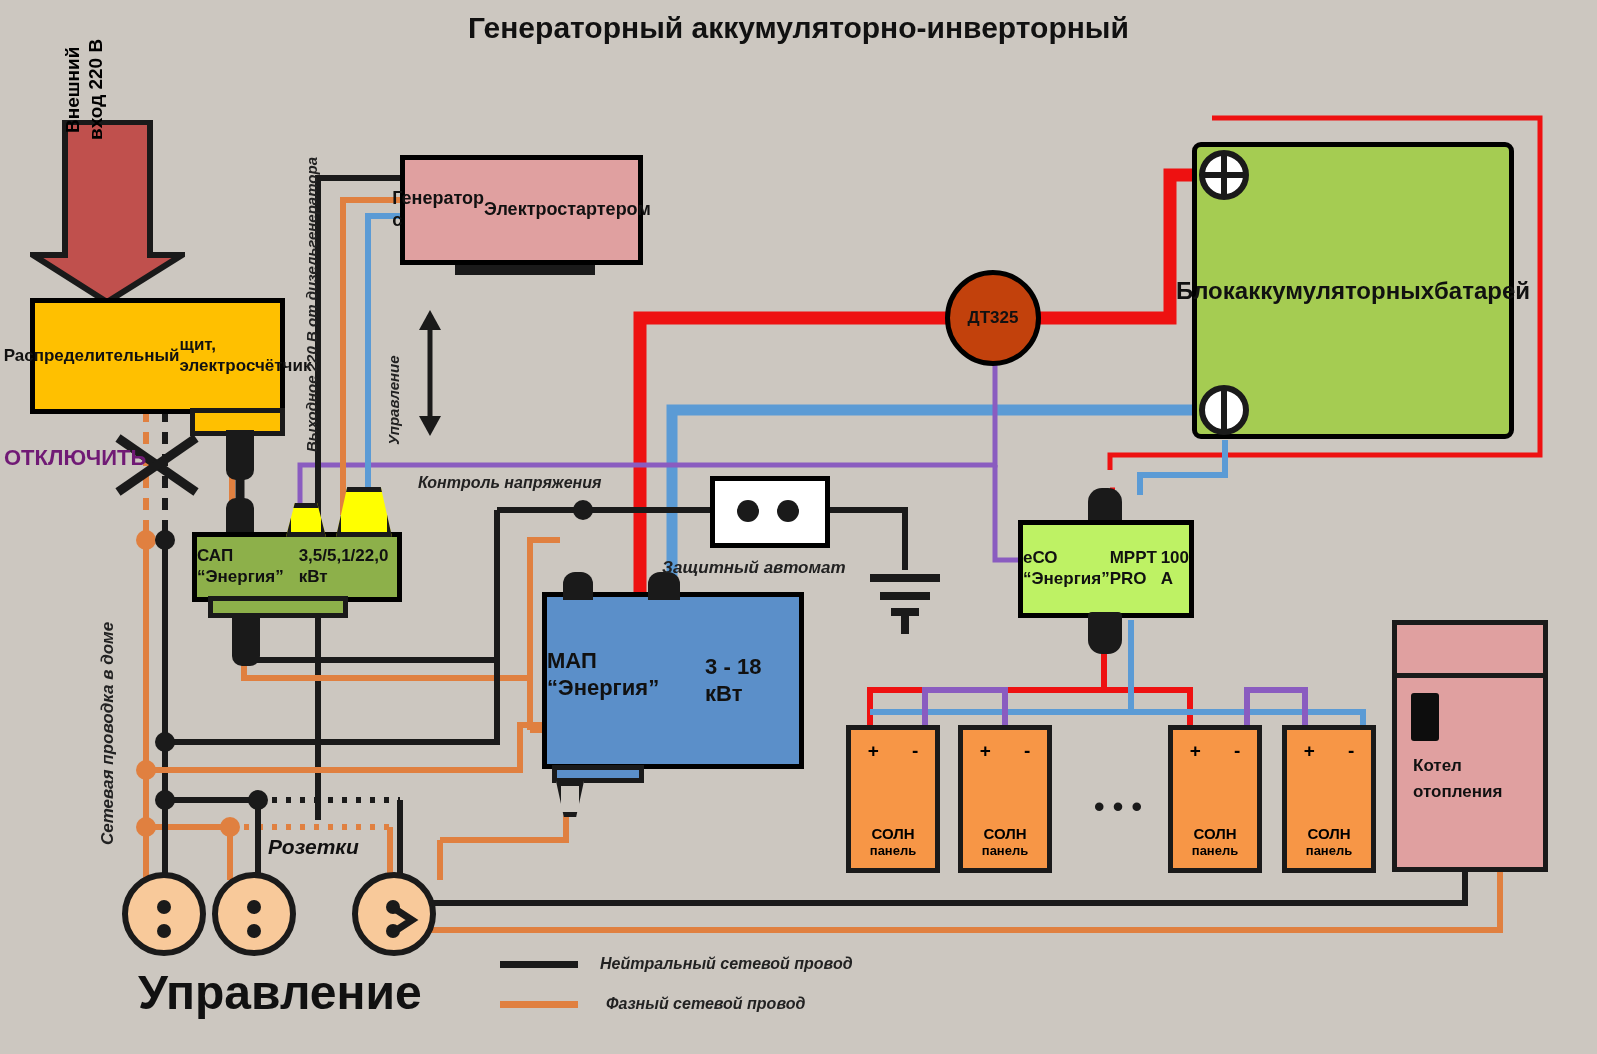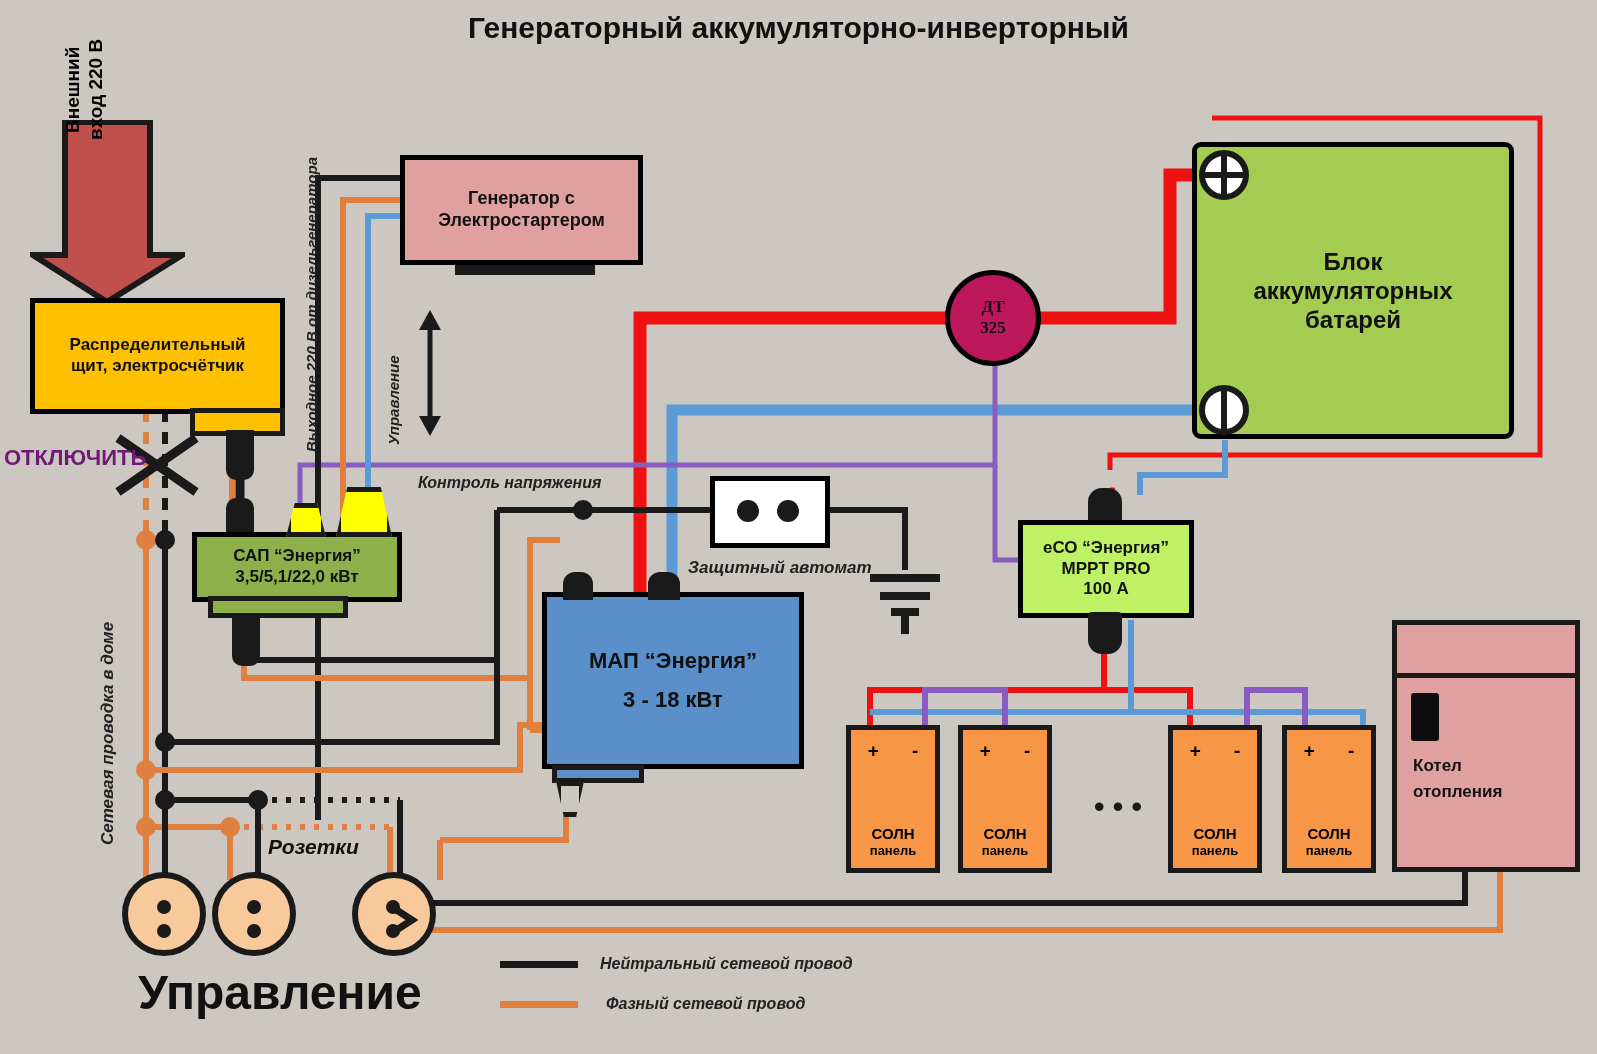--- a/index.html
+++ b/index.html
@@ -6,21 +6,21 @@
   body{
     width:1597px;height:1054px;
     background:#ccc7c0;
     font-family:"Liberation Sans", sans-serif;
     overflow:hidden;
     position:relative;
   }
   #stage{position:absolute;left:0;top:0;width:1597px;height:1054px;}
   svg.layer{position:absolute;left:0;top:0;width:1597px;height:1054px;}
   .node{position:absolute;box-sizing:border-box;border:5px solid #000;
-        display:flex;flex-direction:column;align-items:center;justify-content:center;
+        display:flex;flex-direction:row;align-items:center;justify-content:center;
         color:#111;font-weight:bold;line-height:1.22;}
   .lbl{position:absolute;}
   .ital{font-style:italic;font-weight:bold;color:#222;}
   .vert{transform-origin:0 0;white-space:nowrap;}
   .title{position:absolute;left:0;right:0;top:8px;text-align:center;
          font-size:30px;font-weight:bold;color:#111;line-height:1.35;}
 </style>
 </head>
 <body>
 
@@ -172,21 +172,21 @@
   <div style="position:absolute;left:648px;top:572px;width:32px;height:28px;background:#1a1a1a;border-radius:12px 12px 0 0;"></div>
   <div style="position:absolute;left:552px;top:765px;width:92px;height:18px;background:#5b8fc9;border:5px solid #1a1a1a;box-sizing:border-box;"></div>
   <div style="position:absolute;left:556px;top:781px;width:28px;height:36px;background:#ccc7c0;border:5px solid #1a1a1a;box-sizing:border-box;clip-path:polygon(0 0,100% 0,72% 100%,28% 100%);"></div>
 
   <div class="node" style="left:710px;top:476px;width:120px;height:72px;background:#ffffff;"></div>
   <svg class="layer" viewBox="0 0 1597 1054" style="pointer-events:none;">
     <circle cx="748" cy="511" r="11" fill="#1a1a1a"></circle>
     <circle cx="788" cy="511" r="11" fill="#1a1a1a"></circle>
   </svg>
 
-  <div class="node" style="left:945px;top:270px;width:96px;height:96px;border-radius:50%;background:#be185d;font-size:17px;font-family:Liberation Serif, serif;">
+  <div class="node" style="left:945px;top:270px;width:96px;height:96px;border-radius:50%;background:#c2410c;font-size:17px;">
     <div>ДТ</div>
     <div>325</div>
   </div>
 
   <div class="node" style="left:1192px;top:142px;width:322px;height:297px;background:#a5cc52;font-size:24px;border-radius:9px;">
     <div>Блок</div>
     <div>аккумуляторных</div>
     <div>батарей</div>
   </div>
   <svg class="layer" viewBox="0 0 1597 1054" style="pointer-events:none;">
@@ -241,21 +241,21 @@
     <div style="display:flex;justify-content:space-around;margin-top:10px;font-size:19px;font-weight:bold;">
       <span>+</span>
       <span>-</span>
     </div>
     <div style="position:absolute;left:0;right:0;bottom:8px;text-align:center;line-height:1.3;">
       <div style="font-size:15px;font-weight:bold;">СОЛН</div>
       <div style="font-size:13px;font-weight:bold;">панель</div>
     </div>
   </div>
 
-  <div style="position:absolute;left:1392px;top:620px;width:188px;height:252px;background:#e0a0a0;border:5px solid #1a1a1a;box-sizing:border-box;">
+  <div style="position:absolute;left:1392px;top:620px;width:156px;height:252px;background:#e0a0a0;border:5px solid #1a1a1a;box-sizing:border-box;">
     <div style="height:48px;border-bottom:5px solid #1a1a1a;"></div>
     <div style="position:absolute;left:14px;top:68px;width:28px;height:48px;background:#0d0d0d;border-radius:3px;"></div>
     <div style="position:absolute;left:16px;top:128px;font-size:17px;font-weight:bold;line-height:1.5;color:#111;">
       <div>Котел</div>
       <div>отопления</div>
     </div>
   </div>
 
   <div style="position:absolute;left:122px;top:872px;width:84px;height:84px;border-radius:50%;background:#f8c99a;border:6px solid #1a1a1a;box-sizing:border-box;">
     <div style="position:absolute;left:50%;top:22px;margin-left:-7px;width:14px;height:14px;border-radius:50%;background:#1a1a1a;"></div>
@@ -277,21 +277,21 @@
 
   <div class="lbl ital vert" style="left:118px;top:845px;font-size:17px;writing-mode:vertical-rl;transform:rotate(180deg);">Сетевая проводка в доме</div>
 
   <div class="lbl ital vert" style="left:320px;top:452px;font-size:15px;writing-mode:vertical-rl;transform:rotate(180deg);">Выходное 220 В от дизельгенератора</div>
 
   <div class="lbl ital vert" style="left:402px;top:445px;font-size:15px;writing-mode:vertical-rl;transform:rotate(180deg);">Управление</div>
 
   <div class="lbl ital" style="left:418px;top:474px;font-size:16px;">Контроль напряжения</div>
 
   <div class="lbl ital" style="left:688px;top:558px;font-size:17px;"></div>
-  <div class="lbl ital" style="left:688px;top:558px;font-size:17px;">Защитный автомат</div>
+  <div class="lbl ital" style="left:662px;top:558px;font-size:17px;">Защитный автомат</div>
 
   <div class="lbl" style="left:268px;top:835px;font-size:21px;font-weight:bold;color:#111;font-style:italic;">Розетки</div>
 
   <div class="lbl" style="left:138px;top:965px;font-size:48px;font-weight:bold;color:#111;">Управление</div>
 
   <div style="position:absolute;left:500px;top:955px;">
     <div style="display:flex;align-items:center;margin-bottom:22px;">
       <div style="width:78px;height:7px;background:#1a1a1a;"></div>
       <div class="ital" style="margin-left:22px;font-size:16px;">Нейтральный сетевой провод</div>
     </div>

